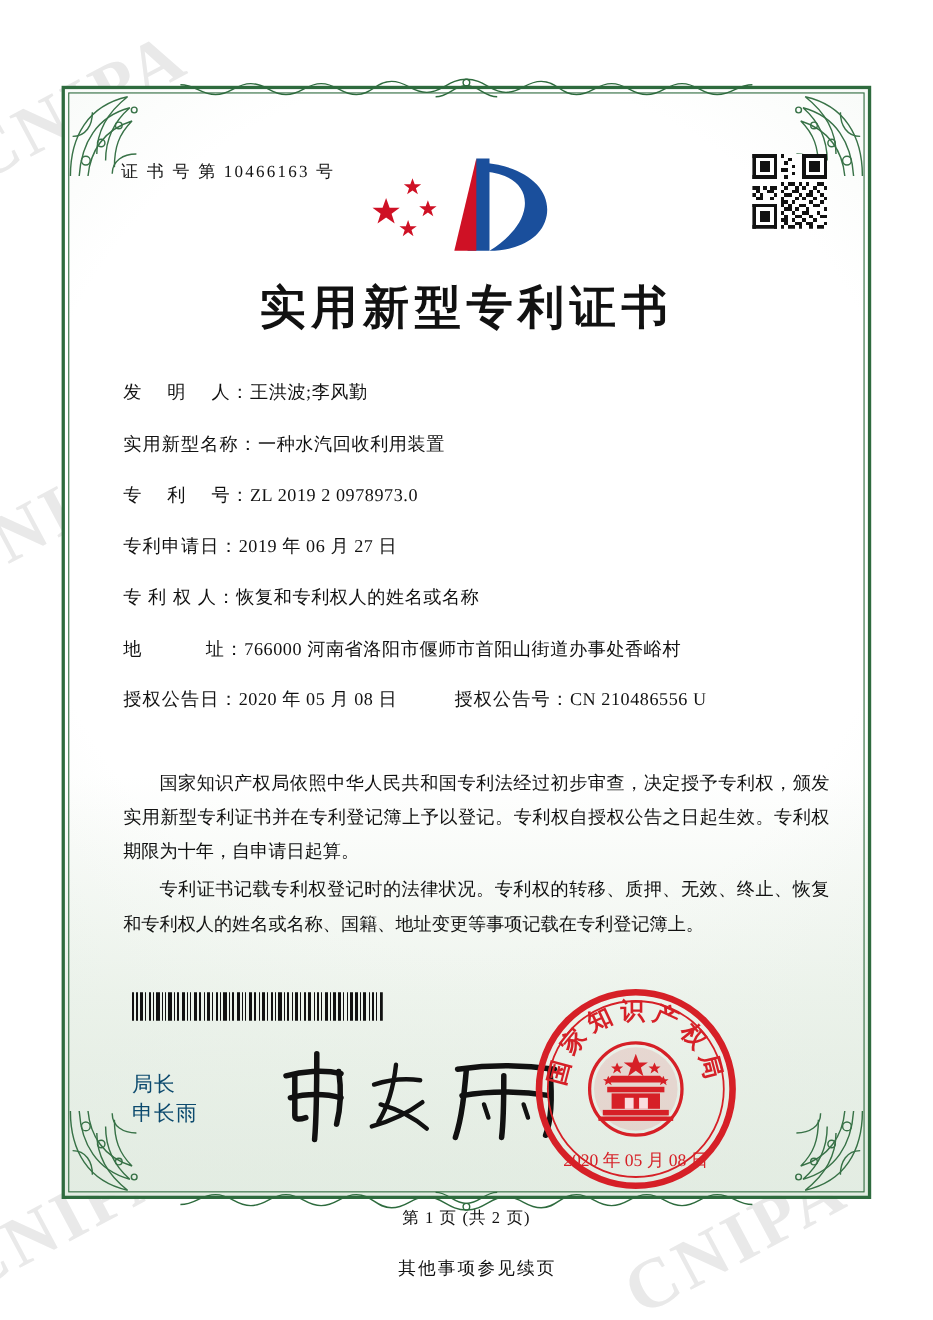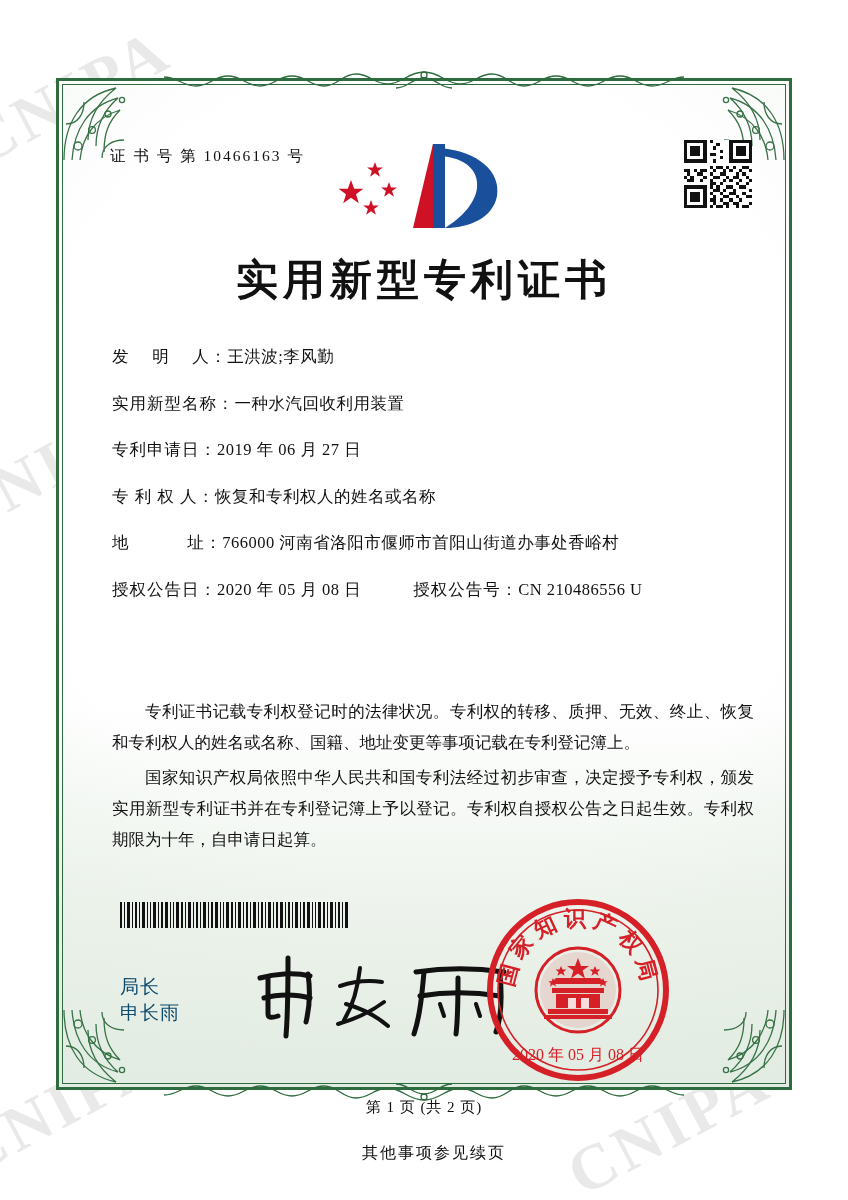--- a/index.html
+++ b/index.html
@@ -447,20 +447,24 @@
     <div class="fields">
       <div class="frow">
         <span class="flabel">发　 明　 人：</span>
         <span class="fvalue">王洪波;李风勤</span>
       </div>
       <div class="frow">
         <span class="flabel">实用新型名称：</span>
         <span class="fvalue">一种水汽回收利用装置</span>
       </div>
       <div class="frow">
+        <span class="flabel">专　 利　 号：</span>
+        <span class="fvalue">ZL 2019 2 0978973.0</span>
+      </div>
+      <div class="frow">
         <span class="flabel">专利申请日：</span>
         <span class="fvalue">2019 年 06 月 27 日</span>
       </div>
       <div class="frow">
         <span class="flabel">专 利 权 人：</span>
         <span class="fvalue">恢复和专利权人的姓名或名称</span>
       </div>
       <div class="frow">
         <span class="flabel">地　　　 址：</span>
         <span class="fvalue">766000 河南省洛阳市偃师市首阳山街道办事处香峪村</span>
@@ -468,22 +472,22 @@
       <div class="frow dual">
         <span class="flabel">授权公告日：</span>
         <span class="fvalue">2020 年 05 月 08 日</span>
         <span class="gap"></span>
         <span class="flabel">授权公告号：</span>
         <span class="fvalue">CN 210486556 U</span>
       </div>
     </div>
 
     <div class="paras">
+      <p>国家知识产权局依照中华人民共和国专利法经过初步审查，决定授予专利权，颁发实用新型专利证书并在专利登记簿上予以登记。专利权自授权公告之日起生效。专利权期限为十年，自申请日起算。</p>
       <p>专利证书记载专利权登记时的法律状况。专利权的转移、质押、无效、终止、恢复和专利权人的姓名或名称、国籍、地址变更等事项记载在专利登记簿上。</p>
-      <p>国家知识产权局依照中华人民共和国专利法经过初步审查，决定授予专利权，颁发实用新型专利证书并在专利登记簿上予以登记。专利权自授权公告之日起生效。专利权期限为十年，自申请日起算。</p>
     </div>
 
     <div class="barcode">
       <svg viewBox="0 0 228 26" shape-rendering="crispEdges">
         <g fill="#111111">
           <rect x="0" y="0" width="2" height="26"></rect>
             <rect x="4" y="0" width="1" height="26"></rect>
           <rect x="7" y="0" width="3" height="26"></rect>
             <rect x="12" y="0" width="1" height="26"></rect>
           <rect x="15" y="0" width="2" height="26"></rect>

